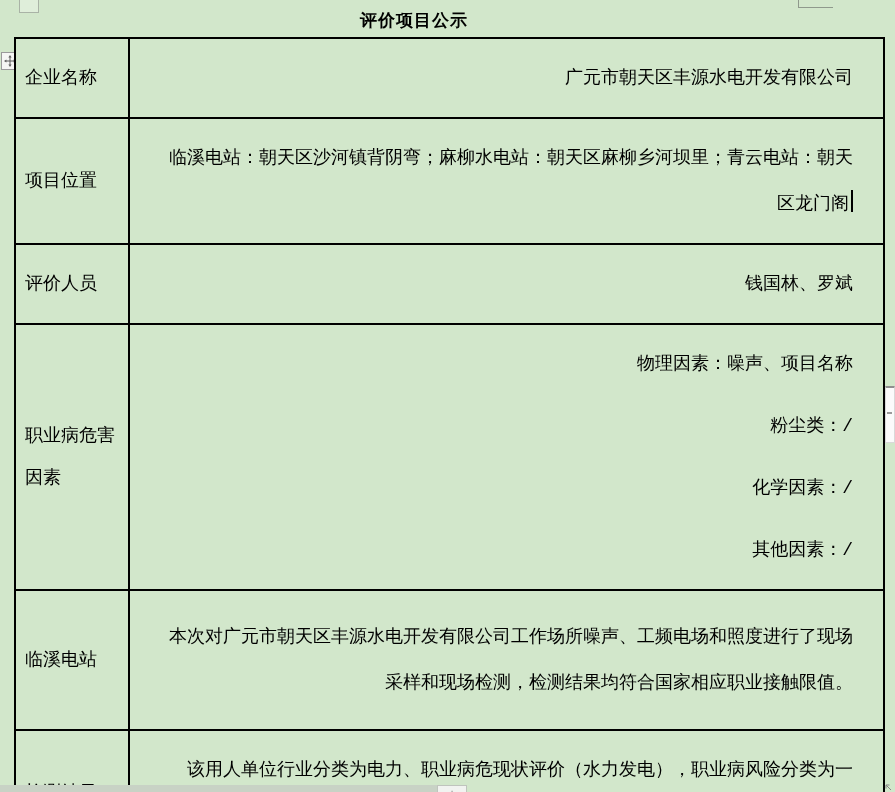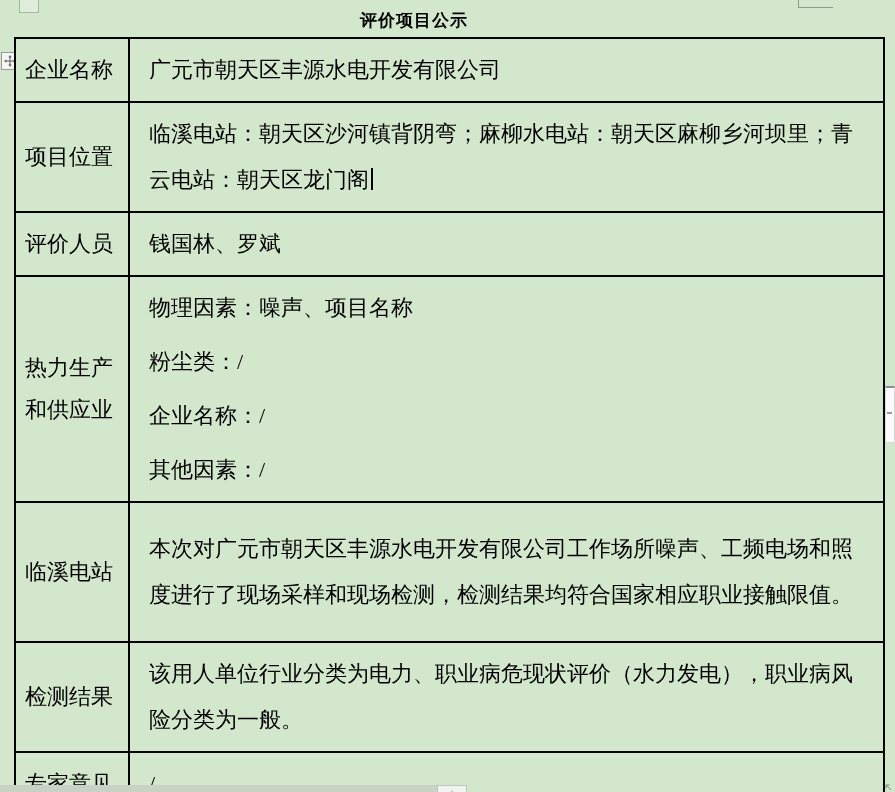--- a/index.html
+++ b/index.html
@@ -27,31 +27,32 @@
 
   
   table.announcement{
     position:absolute;left:14px;top:37px;width:871px;
     border-collapse:collapse;table-layout:fixed;
     background:var(--cell-bg);
   }
   table.announcement td{
     border:2px solid var(--table-border);
     vertical-align:middle;
-    font-size:22px;
+    font-size:18px;
+    font-family:Liberation Mono, monospace;
   }
   td.label{
     width:114px;
     padding:0 8px 0 9px;
     line-height:42px;
   }
   td.content{
     padding:0 14px 0 11px;
   }
-  td.content p{margin:8px;line-height:46px;}
+  td.content p{margin:16px;line-height:46px;text-align:right;}
 
   tr.h45{height:45px;} tr.h47{height:47px;} tr.h93{height:93px;}
   tr.h51{height:51px;} tr.h183{height:183px;} tr.h140{height:140px;}
   tr.h92{height:92px;} tr.h46{height:46px;}
 
   
   .caret{
     display:inline-block;width:2px;height:22px;background:#000;
     vertical-align:-3px;margin-left:2px;
   }
@@ -138,25 +139,25 @@
         <p><span>临溪电站：朝天区沙河镇背阴弯；麻柳水电站：朝天区麻柳乡河坝里；青云电站：朝天区龙门阁</span><span class="caret"></span></p>
       </td>
     </tr>
     <tr class="h51">
       <td class="label"><span>评价人员</span></td>
       <td class="content">
           <p>钱国林、罗斌</p>
         </td>
     </tr>
     <tr class="h183">
-      <td class="label"><span>热力生产和供应业</span></td>
+      <td class="label"><span>职业病危害因素</span></td>
       <td class="content">
         <p>物理因素：噪声、项目名称</p>
         <p>粉尘类：/</p>
-        <p>企业名称：/</p>
+        <p>化学因素：/</p>
         <p>其他因素：/</p>
       </td>
     </tr>
     <tr class="h140">
       <td class="label"><span>临溪电站</span></td>
       <td class="content">
           <p>本次对广元市朝天区丰源水电开发有限公司工作场所噪声、工频电场和照度进行了现场采样和现场检测，检测结果均符合国家相应职业接触限值。</p>
         </td>
     </tr>
     <tr class="h92">

